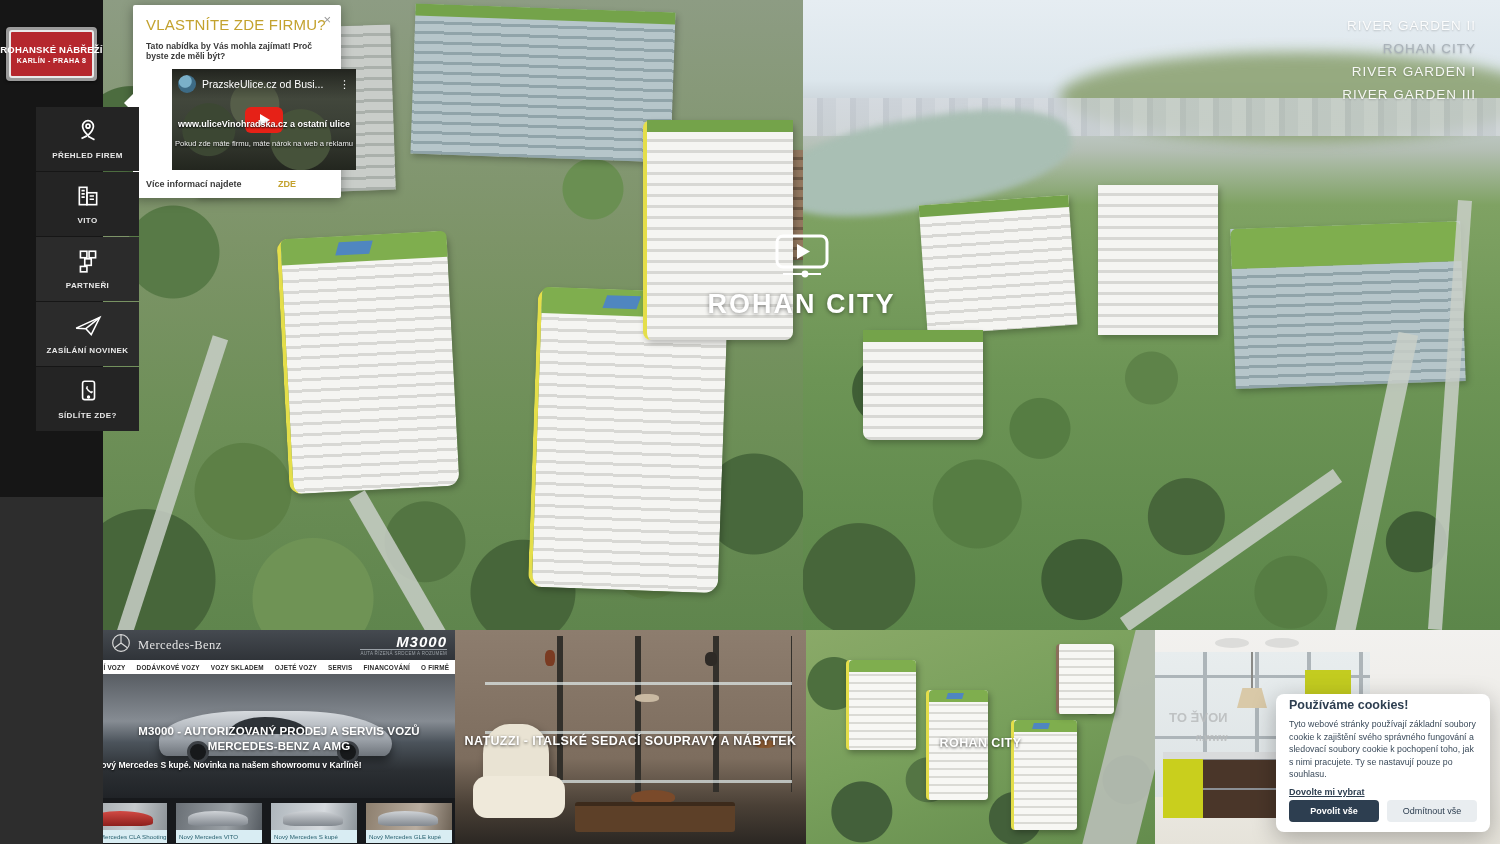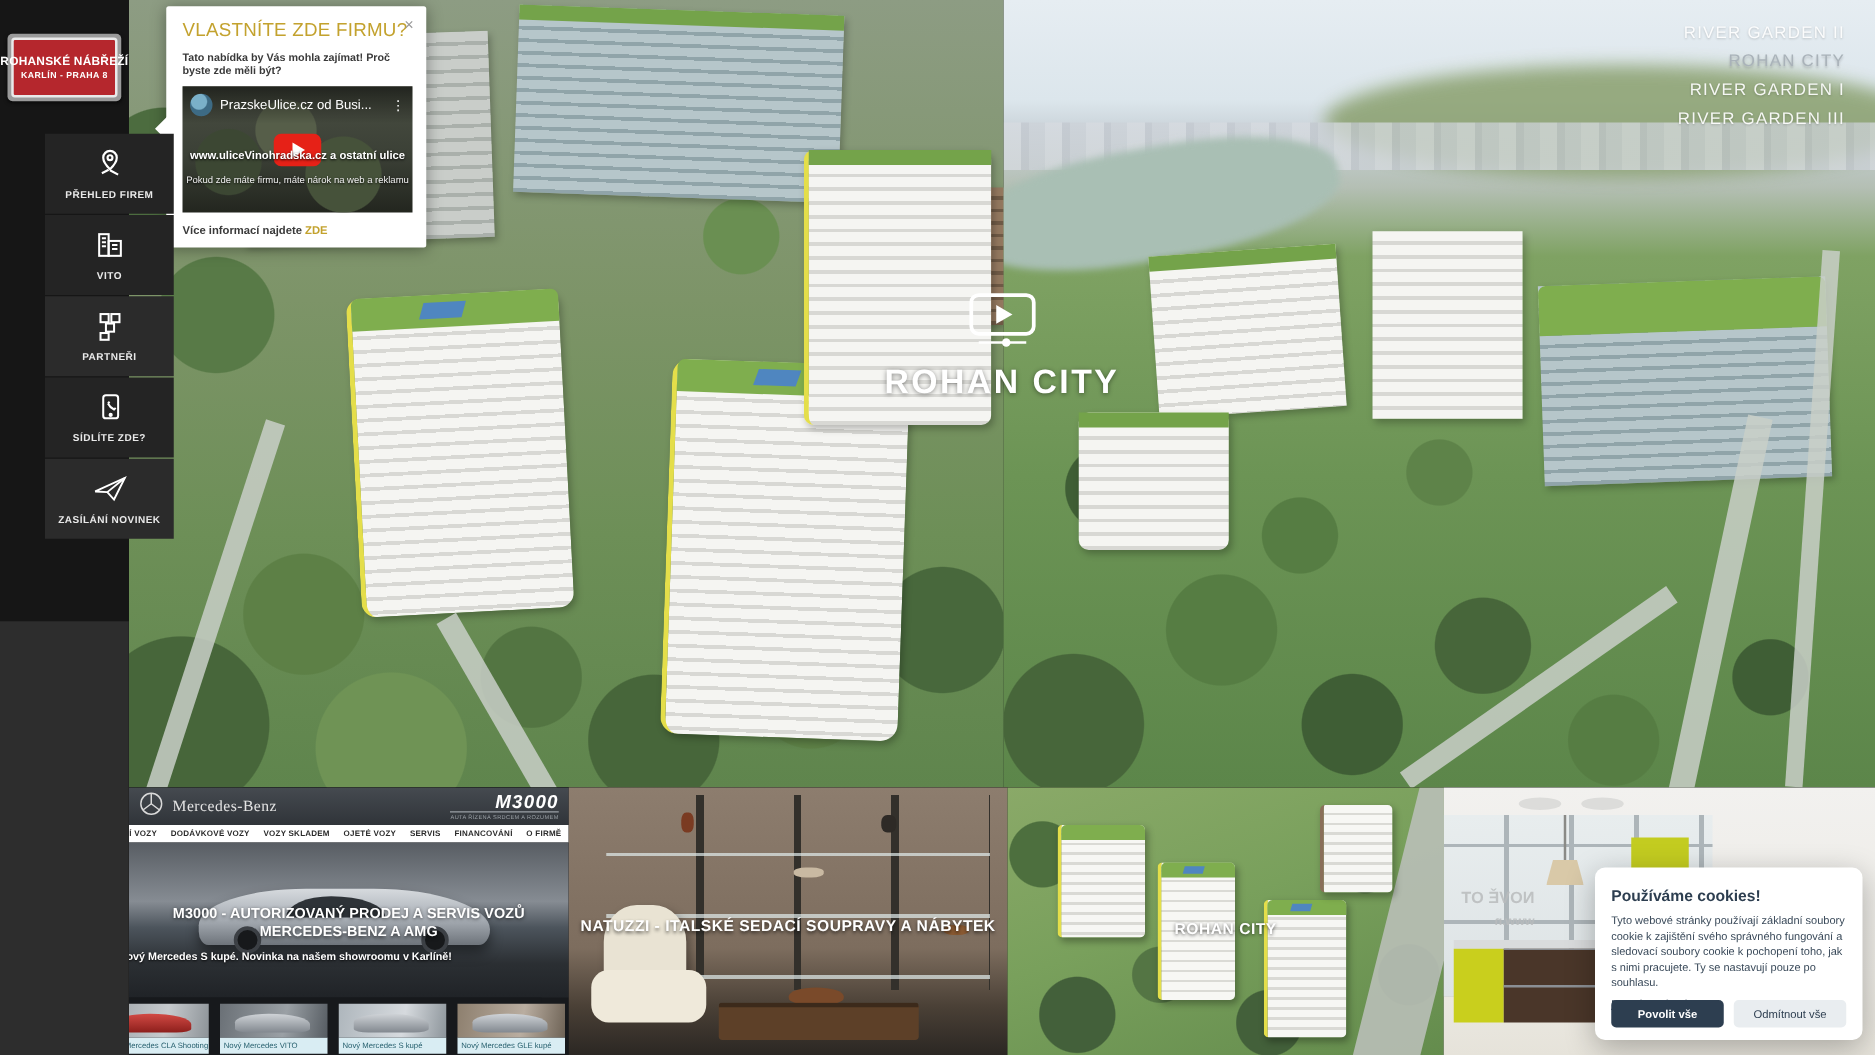--- a/index.html
+++ b/index.html
@@ -93,38 +93,38 @@
   .popup-tail { position:absolute; left:-9px; top:88px; width:0; height:0;
     border-top:10px solid transparent; border-bottom:10px solid transparent; border-right:10px solid #fff; }
   .popup-title { color:#c3a22e; font-weight:normal; font-size:15px; letter-spacing:.2px; }
   .popup-close { position:absolute; right:10px; top:8px; color:#9a9a9a; font-size:13px; cursor:pointer;
     line-height:1; }
   .popup-intro { margin-top:8px; color:#3a3a3a; font-size:8.6px; font-weight:600; }
   .video { position:relative; margin-top:8px; width:184px; height:101px; overflow:hidden; background:
       radial-gradient(circle at 20% 60%, #3c4733 0 26px, transparent 27px),
       radial-gradient(circle at 70% 70%, #46523a 0 30px, transparent 31px),
       radial-gradient(circle at 45% 35%, #565e49 0 24px, transparent 25px),
-      linear-gradient(180deg, #4a4f43 0%, #3b4036 55%, #23261f 100%); }
+      linear-gradient(180deg, #4a4f43 0%, #3b4036 55%, #23261f 100%); margin-left: 26px; }
   .video-head { position:absolute; left:0; top:0; width:100%; height:30px; display:flex; align-items:center;
     padding:4px 6px; gap:6px; background:linear-gradient(180deg, rgba(0,0,0,.55), rgba(0,0,0,0)); }
   .avatar { width:18px; height:18px; border-radius:50%; flex:0 0 18px;
     background:radial-gradient(circle at 40% 35%, #7ab0c9 0 6px, #3d6b85 7px 12px, #27445a 13px); }
   .video-title { color:#fff; font-size:10.5px; white-space:nowrap; overflow:hidden; flex:1; }
   .video-more { color:#fff; font-size:11px; cursor:pointer; }
   .yt-play { position:absolute; left:50%; top:50%; transform:translate(-50%,-50%); width:38px; height:26px;
     background:#e62117; border-radius:6px; display:flex; align-items:center; justify-content:center;
     cursor:pointer; }
   .yt-play::after { content:""; width:0; height:0; border-top:6px solid transparent;
     border-bottom:6px solid transparent; border-left:10px solid #fff; margin-left:2px; }
   .video-cap1 { position:absolute; left:0; width:100%; top:50px; text-align:center; color:#fff;
     font-size:9px; font-weight:bold; text-shadow:0 1px 2px #000; white-space:nowrap; }
   .video-cap2 { position:absolute; left:0; width:100%; top:70px; text-align:center; color:#eee;
     font-size:7.6px; text-shadow:0 1px 2px #000; white-space:nowrap; }
   .popup-footer { margin-top:9px; font-size:9px; color:#3a3a3a; font-weight:600; }
-  .popup-footer .zde { color:#c3a22e; font-weight:bold; cursor:pointer; }
+  .popup-footer .zde { color:#c3a22e; font-weight:bold; cursor:pointer;margin-left:34px; }
 
   
   .tiles { position:absolute; left:103px; top:630px; width:1397px; height:214px; display:flex; }
   .tile { position:relative; height:214px; overflow:hidden; }
   .tile-overlay-title { position:absolute; left:0; width:100%; text-align:center; color:#fff;
     font-weight:bold; font-size:12.5px; letter-spacing:.4px; text-shadow:0 1px 3px rgba(0,0,0,.65);
     z-index:5; padding:0 8px; }
 
   
   .tile-mercedes { width:352px; background:#17191c; }
@@ -220,21 +220,21 @@
   .island { position:absolute; left:8px; top:122px; width:160px; height:66px; }
   .island-top { position:absolute; left:0; top:0; width:100%; height:7px; background:#d9dbdc; }
   .island-side { position:absolute; left:0; top:7px; width:40px; height:59px; background:#c9cf1d; }
   .island-front { position:absolute; left:40px; top:7px; width:120px; height:59px; background:#4a3629;
     border-top:1px solid #8b8f94; }
   .island-front::after { content:""; position:absolute; left:0; top:28px; width:100%; height:2px;
     background:#8b8f94; }
 
   
   .cookie { position:absolute; left:121px; top:64px; width:214px; height:138px; background:#fff;
-    border-radius:8px; box-shadow:0 6px 24px rgba(0,0,0,.28); padding:16px 13px 10px; z-index:10; }
+    border-radius:8px; box-shadow:0 6px 24px rgba(0,0,0,.28); padding:4px 13px 10px; z-index:10; }
   .ck-title { color:#2d3e50; font-size:12.5px; font-weight:bold; }
   .ck-body { margin-top:6px; color:#3a4a5a; font-size:8.8px; line-height:12.5px; }
   .ck-link { display:inline-block; margin-top:1px; color:#2d3e50; font-size:9px; font-weight:bold;
     text-decoration:underline; cursor:pointer; }
   .ck-btns { position:absolute; left:13px; right:13px; bottom:10px; display:flex; gap:8px; }
   .ck-btn { flex:1; height:22px; border-radius:4px; font-size:9px; display:flex; align-items:center;
     justify-content:center; cursor:pointer; }
   .ck-accept { background:#2d3e50; color:#fff; font-weight:bold; }
   .ck-decline { background:#e9edf0; color:#2d3e50; }
 </style>
@@ -275,38 +275,38 @@
         <span>
           <svg width="26" height="26" viewBox="0 0 24 24" fill="none" stroke="#fff" stroke-width="1.5">
             <rect x="5" y="3" width="6" height="6"></rect>
             <rect x="13" y="3" width="6" height="6"></rect>
             <rect x="9" y="10" width="6" height="6"></rect>
             <rect x="5" y="17" width="6" height="5"></rect>
           </svg>
         </span>
         <span class="side-label">PARTNEŘI</span>
       </div>
+      <div class="side-item shade-b">
+        <span>
+          <svg width="28" height="26" viewBox="0 0 26 24" fill="none" stroke="#fff" stroke-width="1.4">
+            <path d="M2 14L24 4L16 20L11 14.5Z"></path>
+            <path d="M11 14.5L24 4"></path>
+          </svg>
+        </span>
+        <span class="side-label">ZASÍLÁNÍ NOVINEK</span>
+      </div>
       <div class="side-item shade-a">
         <span>
           <svg width="26" height="26" viewBox="0 0 24 24" fill="none" stroke="#fff" stroke-width="1.5">
             <rect x="7" y="3" width="11" height="17" rx="2"></rect>
             <path d="M10.5 9c1 2 2.5 3.5 4.5 4.5l1.2-1.2M10.5 9l1.2-1.2"></path>
             <circle cx="12.5" cy="17.5" r="0.8" fill="#fff"></circle>
           </svg>
         </span>
         <span class="side-label">SÍDLÍTE ZDE?</span>
-      </div>
-      <div class="side-item shade-b">
-        <span>
-          <svg width="28" height="26" viewBox="0 0 26 24" fill="none" stroke="#fff" stroke-width="1.4">
-            <path d="M2 14L24 4L16 20L11 14.5Z"></path>
-            <path d="M11 14.5L24 4"></path>
-          </svg>
-        </span>
-        <span class="side-label">ZASÍLÁNÍ NOVINEK</span>
       </div>
     </nav>
     <div class="side-fill"></div>
   </aside>
 
   <main class="hero">
 
     <div class="hero-left">
       <div class="bld gray" style="left:90px; top:28px; width:200px; height:165px; transform:rotate(-2deg);"></div>
       <div class="bld glass" style="left:310px; top:8px; width:260px; height:150px; transform:rotate(2deg);">

